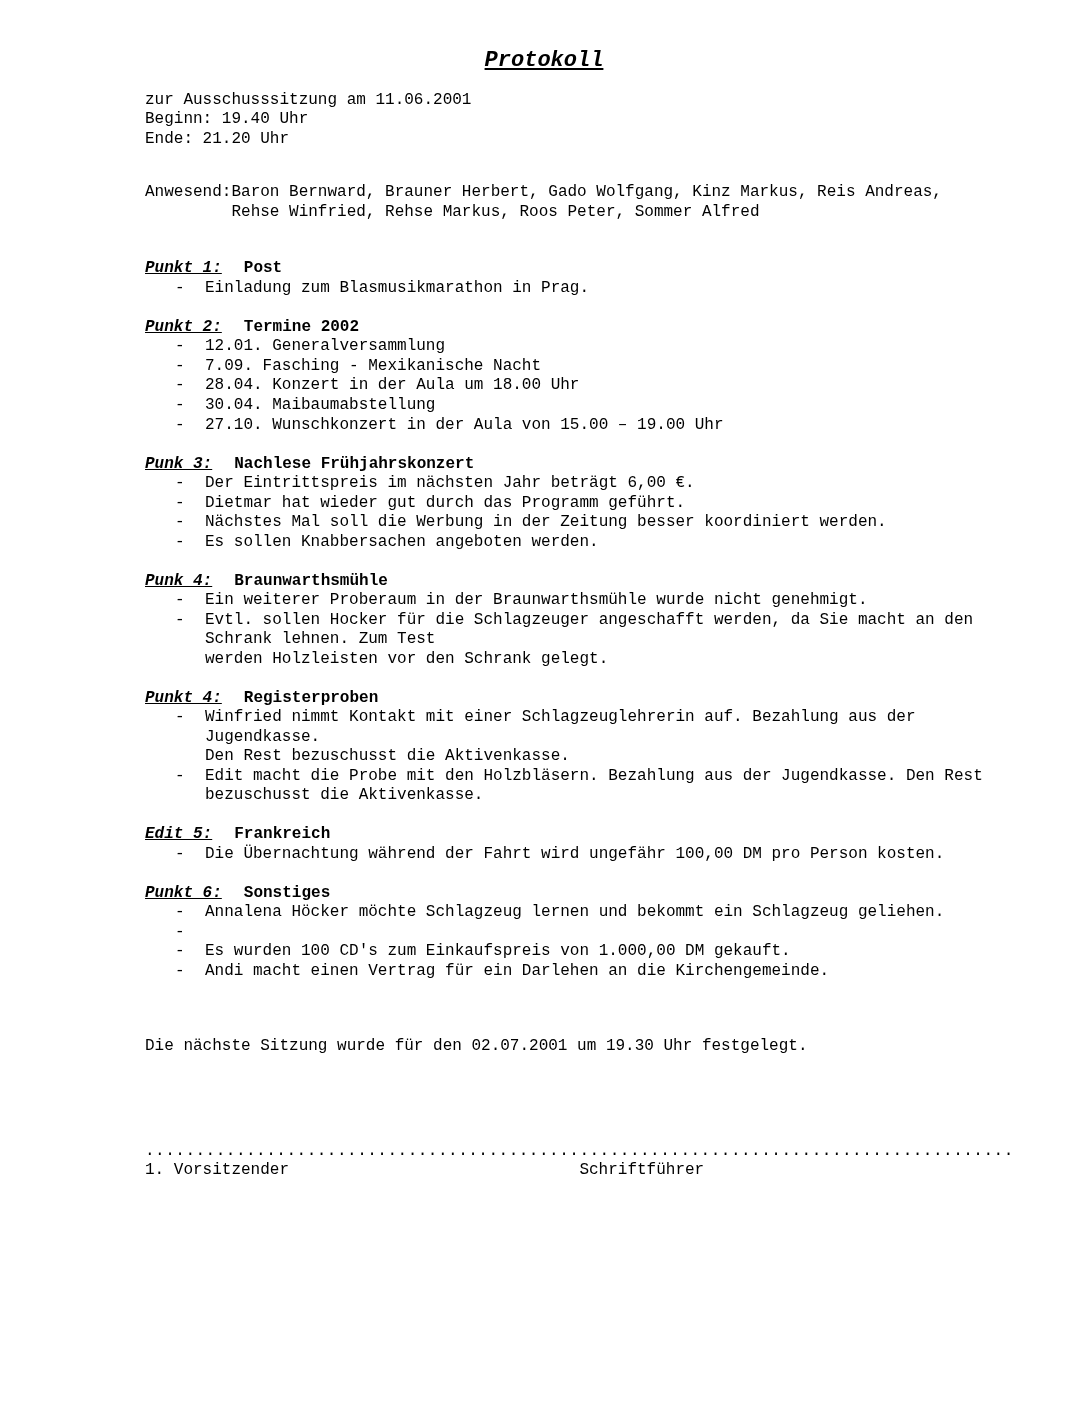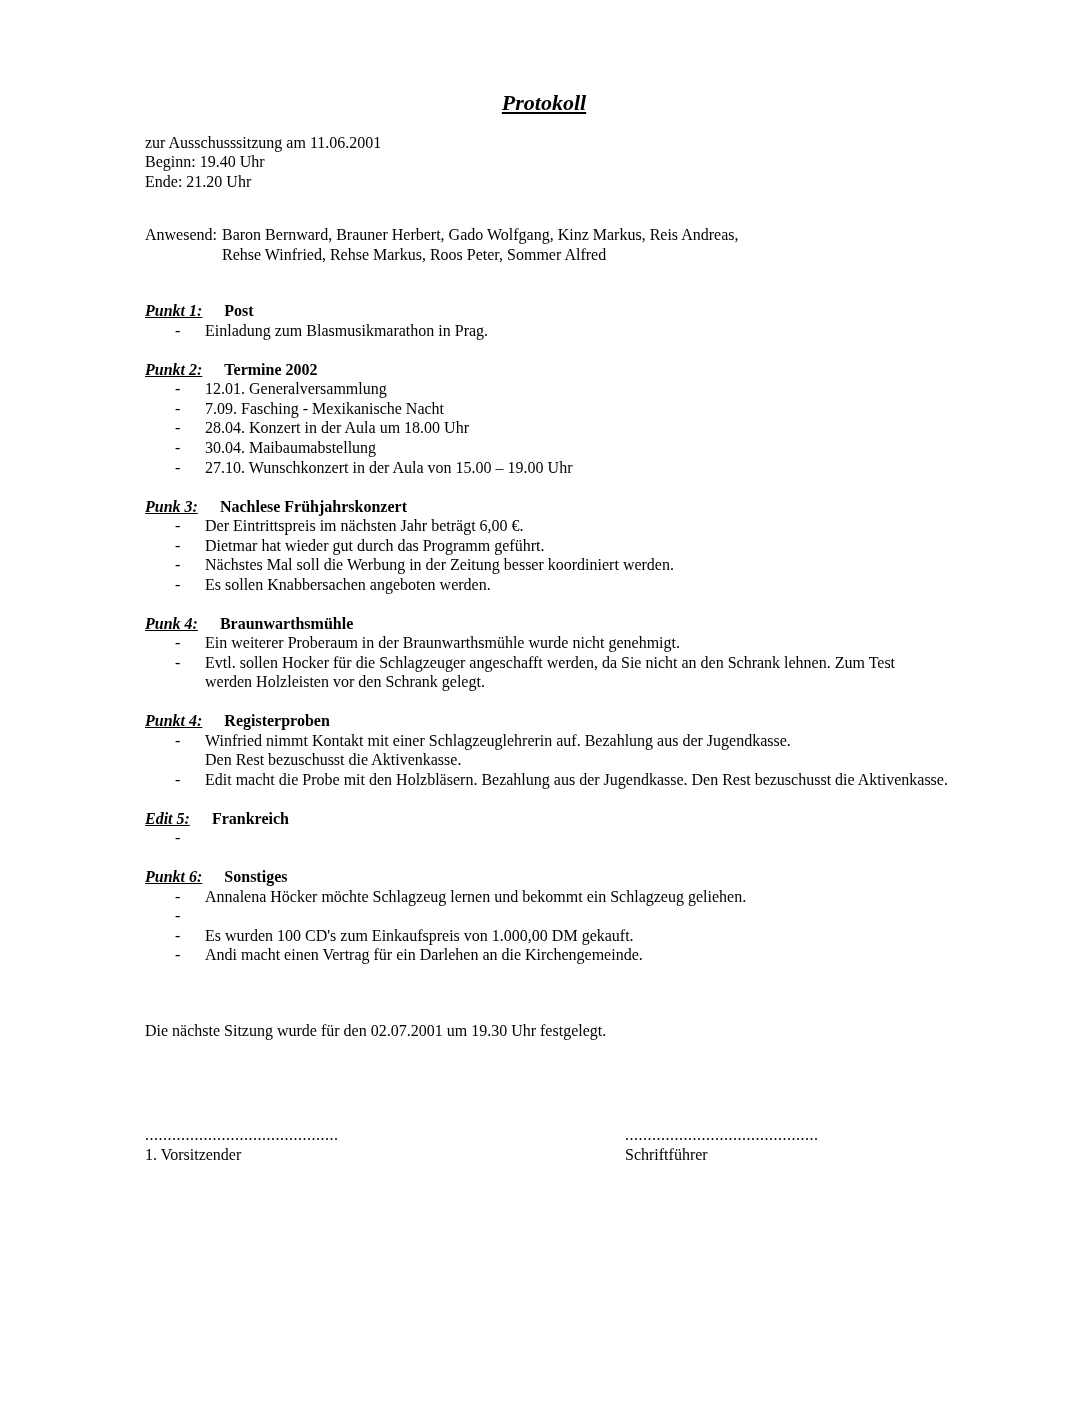--- a/index.html
+++ b/index.html
@@ -14,21 +14,22 @@
     font-family: "Liberation Serif", "DejaVu Serif", serif;
     font-size: 16px;
     line-height: 1.22;
     position: relative;
     overflow: hidden;
   }
   .page {
     box-sizing: border-box;
     width: 1088px;
     height: 1408px;
-    padding: 90px 90px 0 145px;
+    padding: 48px 90px 0 145px;
+    font-family: Liberation Mono, monospace;
   }
   .doc-title {
     margin-left: -145px;
     margin-right: -90px;
     text-align: center;
     font-size: 22px;
     font-weight: bold;
     font-style: italic;
     text-decoration: underline;
   }
@@ -141,21 +142,21 @@
   </div>
 
   <div class="section">
     <div><span class="sec-label">Punk 4:</span><span class="sec-title">Braunwarthsmühle</span></div>
     <div class="item">
         <span class="dash">-</span>
         <span class="item-text">Ein weiterer Proberaum in der Braunwarthsmühle wurde nicht genehmigt.</span>
       </div>
     <div class="item">
         <span class="dash">-</span>
-        <span class="item-text">Evtl. sollen Hocker für die Schlagzeuger angeschafft werden, da Sie nicht an den Schrank lehnen. Zum Test
+        <span class="item-text">Evtl. sollen Hocker für die Schlagzeuger angeschafft werden, da Sie macht an den Schrank lehnen. Zum Test
 werden Holzleisten vor den Schrank gelegt.</span>
       </div>
   </div>
 
   <div class="section">
     <div><span class="sec-label">Punkt 4:</span><span class="sec-title">Registerproben</span></div>
     <div class="item">
         <span class="dash">-</span>
         <span class="item-text">Winfried nimmt Kontakt mit einer Schlagzeuglehrerin auf. Bezahlung aus der Jugendkasse.
 Den Rest bezuschusst die Aktivenkasse.</span>
@@ -163,20 +164,21 @@
     <div class="item">
         <span class="dash">-</span>
         <span class="item-text">Edit macht die Probe mit den Holzbläsern. Bezahlung aus der Jugendkasse. Den Rest bezuschusst die Aktivenkasse.</span>
       </div>
   </div>
 
   <div class="section">
     <div><span class="sec-label">Edit 5:</span><span class="sec-title">Frankreich</span></div>
     <div class="item">
         <span class="dash">-</span>
+        <span class="item-text">Die Übernachtung während der Fahrt wird ungefähr 100,00 DM pro Person kosten.</span>
       </div>
   </div>
 
   <div class="section">
     <div><span class="sec-label">Punkt 6:</span><span class="sec-title">Sonstiges</span></div>
     <div class="item">
         <span class="dash">-</span>
         <span class="item-text">Annalena Höcker möchte Schlagzeug lernen und bekommt ein Schlagzeug geliehen.</span>
       </div>
     <div class="item">

